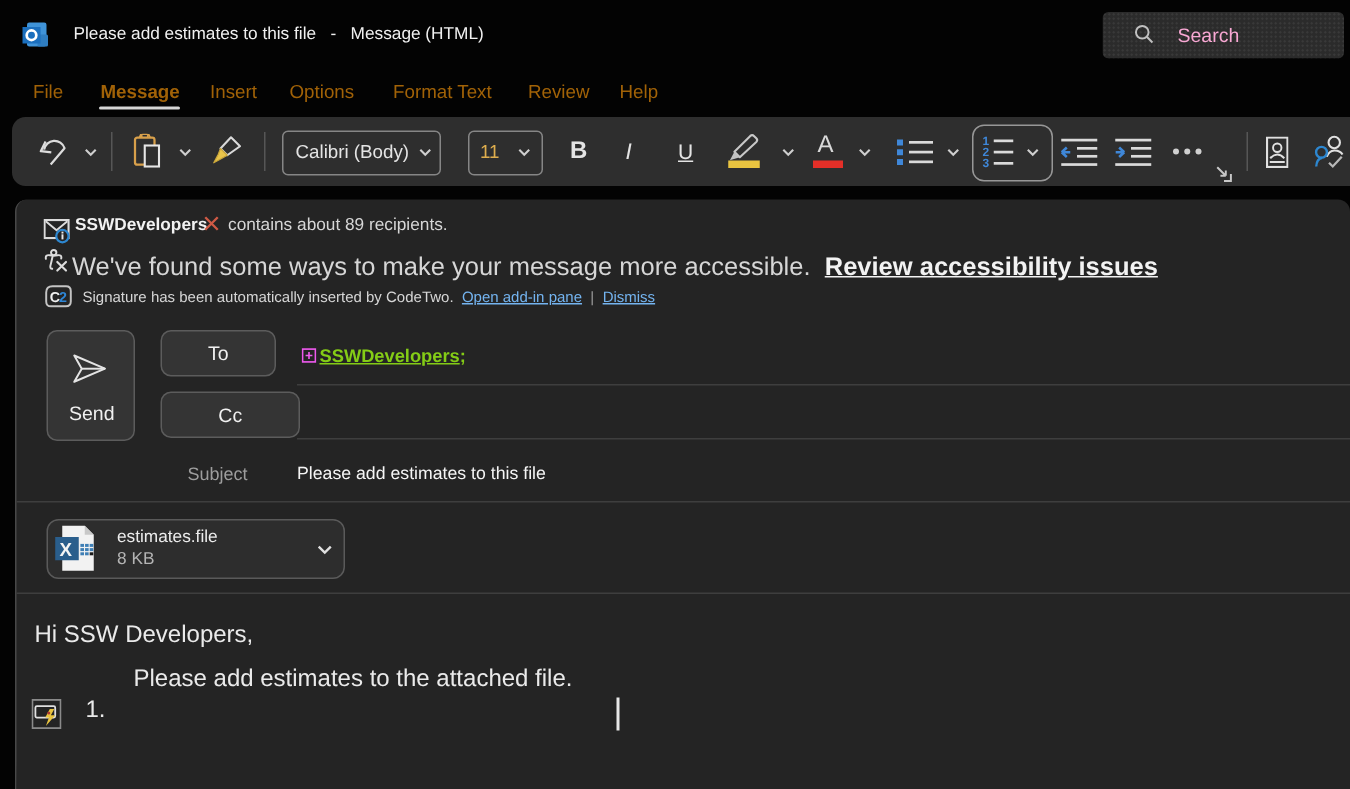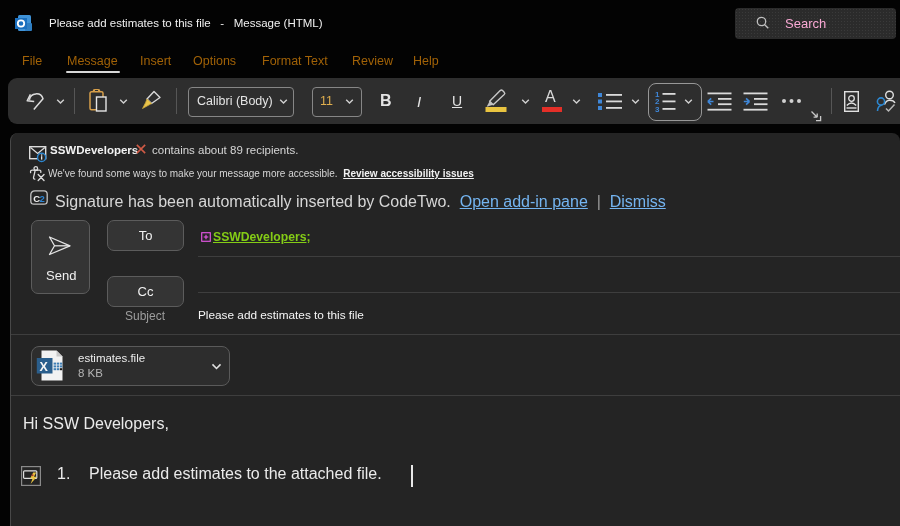--- a/index.html
+++ b/index.html
@@ -43,21 +43,21 @@
 </svg>
 <div class="txt" id="title">Please add estimates to this file&nbsp;&nbsp; -&nbsp;&nbsp; Message (HTML)</div>
 <div class="abs" id="search"></div>
 <svg class="abs" style="left:755px;top:15px" width="16" height="16" viewBox="0 0 16 16">
   <circle cx="6.5" cy="6.5" r="4.2" fill="none" stroke="#c0c0c0" stroke-width="1.3"></circle>
   <line x1="9.7" y1="9.7" x2="13.3" y2="13.3" stroke="#c0c0c0" stroke-width="1.3"></line>
 </svg>
 <div class="txt" id="searchtxt">Search</div>
 
 <div class="txt menu" style="left:22px">File</div>
-<div class="txt menu" style="left:67px;font-weight:400">Message</div>
+<div class="txt menu" style="left:67px;font-weight:700">Message</div>
 <div class="txt menu" style="left:140px">Insert</div>
 <div class="txt menu" style="left:193px">Options</div>
 <div class="txt menu" style="left:262px">Format Text</div>
 <div class="txt menu" style="left:352px">Review</div>
 <div class="txt menu" style="left:413px">Help</div>
 <div class="abs" id="msgunder"></div>
 
 <div class="abs" id="ribbon"></div>
 
 <svg class="abs" style="left:25px;top:89px" width="22" height="23" viewBox="0 0 22 23">
@@ -197,38 +197,38 @@
   <path d="M2 2 L11 11 M11 2 L2 11" stroke="#cf5a45" stroke-width="1.7"></path>
 </svg>
 <div class="info" style="left:152px;top:144px">contains about 89 recipients.</div>
 
 <svg class="abs" style="left:28px;top:164px" width="18" height="18" viewBox="0 0 18 18">
   <circle cx="7.8" cy="4.4" r="1.8" fill="none" stroke="#dcdcdc" stroke-width="1.3"></circle>
   <path d="M2.6 8.6 Q2 5.6 5.3 6.2 Q7.8 6.7 10.3 6.2 Q13.4 5.6 12.8 8.4" fill="none" stroke="#dcdcdc" stroke-width="1.3" stroke-linecap="round"></path>
   <path d="M7 7.2 Q6.2 11 5.6 13.2 Q5.2 15 6.8 15.2" fill="none" stroke="#dcdcdc" stroke-width="1.3" stroke-linecap="round"></path>
   <path d="M10.2 10.6 L16 16.4 M16 10.6 L10.2 16.4" fill="none" stroke="#dcdcdc" stroke-width="1.4" stroke-linecap="round"></path>
 </svg>
-<div class="info" style="left:48px;top:168px;font-size:10px">We've found some ways to make your message more accessible.&nbsp; <b style="color:#f2f2f2;text-decoration:underline">Review accessibility issues</b></div>
+<div class="info" style="left:48px;top:168px;font-size:17px">We've found some ways to make your message more accessible.&nbsp; <b style="color:#f2f2f2;text-decoration:underline">Review accessibility issues</b></div>
 
 <svg class="abs" style="left:30px;top:190px" width="18" height="16" viewBox="0 0 18 16">
   <path d="M5 0.8 H14 Q17.2 0.8 17.2 4 V11 Q17.2 14.2 14 14.2 H4 Q0.8 14.2 0.8 11 V5 Q0.8 0.8 5 0.8 Z" fill="none" stroke="#c4c4c4" stroke-width="1.3"></path>
   <text x="3.2" y="11.6" font-size="9.5" font-weight="bold" fill="#f0f0f0" font-family="Liberation Sans">C</text>
   <text x="9.4" y="11.6" font-size="9.5" font-weight="bold" fill="#2e86d6" font-family="Liberation Sans">2</text>
 </svg>
-<div class="info" style="left:55px;top:193px;font-size:16px">Signature has been automatically inserted by CodeTwo.&nbsp; <span class="blink">Open add-in pane</span>&nbsp; <span style="color:#9a9a9a">|</span>&nbsp; <span class="blink">Dismiss</span></div>
+<div class="info" style="left:55px;top:193px;font-size:10px">Signature has been automatically inserted by CodeTwo.&nbsp; <span class="blink">Open add-in pane</span>&nbsp; <span style="color:#9a9a9a">|</span>&nbsp; <span class="blink">Dismiss</span></div>
 
 <div class="btn" style="left:31px;top:220px;width:59px;height:74px"></div>
 <svg class="abs" style="left:46px;top:234px" width="28" height="24" viewBox="0 0 28 24">
   <path d="M3.5 3 L24 11.8 L3.5 20.5 L8.5 11.8 Z" fill="none" stroke="#e4e4e4" stroke-width="1.3" stroke-linejoin="round"></path>
   <path d="M8.5 11.8 L24 11.8" stroke="#e4e4e4" stroke-width="1.3"></path>
 </svg>
 <div class="txt" style="left:46px;top:268px;font-size:13px;color:#f0f0f0">Send</div>
 
 <div class="btn" style="left:107px;top:220px;width:77px;height:31px;font-size:13px">To</div>
-<div class="btn" style="left:107px;top:276px;width:77px;height:31px;font-size:13px">Cc</div>
+<div class="btn" style="left:107px;top:261px;width:93px;height:31px;font-size:13px">Cc</div>
 
 <svg class="abs" style="left:201px;top:232px" width="10" height="10" viewBox="0 0 11 11">
   <rect x="0.8" y="0.8" width="9.4" height="9.4" fill="none" stroke="#ee59ee" stroke-width="1.2"></rect>
   <path d="M5.5 3 V8 M3 5.5 H8" stroke="#ee59ee" stroke-width="1.2"></path>
 </svg>
 <div class="txt pink" style="left:213px;top:230px;font-size:12.2px;font-weight:700"><span style="text-decoration:underline">SSWDevelopers</span>;</div>
 <div class="hline" style="left:198px;top:256px;width:702px"></div>
 <div class="hline" style="left:198px;top:292px;width:702px"></div>
 <div class="txt" id="subjlab">Subject</div>
 <div class="txt" id="subjtxt">Please add estimates to this file</div>
@@ -260,14 +260,14 @@
 <div class="hline" style="left:11px;top:395px;width:889px"></div>
 
 <div class="txt bodytxt" style="left:23px;top:415px">Hi SSW Developers,</div>
 <svg class="abs" style="left:21px;top:466px" width="20" height="20" viewBox="0 0 20 20">
   <rect x="0.6" y="0.6" width="18.8" height="18.8" fill="none" stroke="#8a8a8a" stroke-width="1.2"></rect>
   <rect x="2.6" y="4.8" width="13.2" height="7.6" rx="1" fill="none" stroke="#e0e0e0" stroke-width="1.2"></rect>
   <path d="M12.2 6.6 L9.2 12.4 H11.6 L9.6 18 L15.8 10.8 H12.9 L15.2 6.6 Z" fill="#e9c440"></path>
   <circle cx="11.5" cy="9.3" r="1" fill="#b03a2e"></circle>
 </svg>
 <div class="txt bodytxt" style="left:57px;top:465px">1.</div>
-<div class="txt bodytxt" style="left:89px;top:465px">Please add estimates to the attached file.</div>
+<div class="txt bodytxt" style="left:89px;top:444px">Please add estimates to the attached file.</div>
 <div class="abs" style="left:411px;top:465px;width:1.5px;height:22px;background:#e8e8e8"></div>
 
 </body></html>

